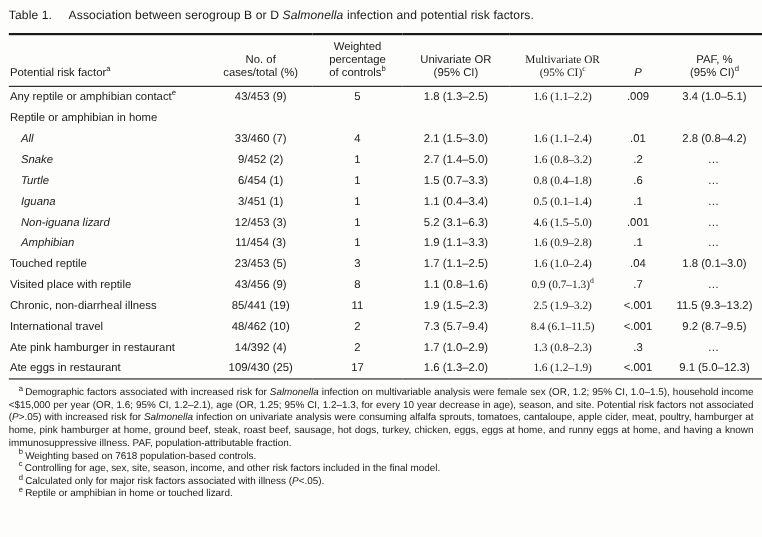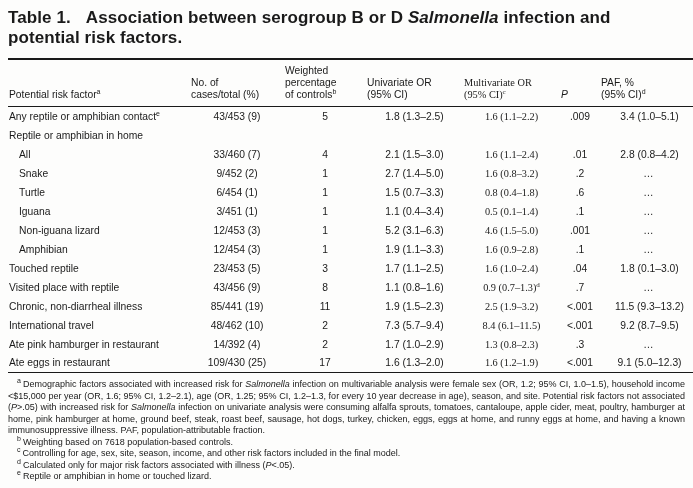--- a/index.html
+++ b/index.html
@@ -11,22 +11,22 @@
     -webkit-font-smoothing: antialiased;
   }
   .page {
     width: 693px; height: 488px;
     padding: 6px 8px 4px 8px;
     box-sizing: border-box;
     overflow: hidden;
     background: #fdfdfc;
   }
   .title {
-    font-size: 17px;
-    font-weight: 700;
+    font-size: 11px;
+    font-weight: 400;
     margin: 2px 0 10px 0;
     letter-spacing: 0.1px;
   }
   .title-label { margin-right: 15px; }
   .title i { font-style: italic; }
 
   table.risk-table {
     width: 677px;
     border-collapse: collapse;
     table-layout: fixed;
@@ -37,39 +37,39 @@
   .c2 { width: 80px; }
   .c3 { width: 95px; }
   .c4 { width: 95px; font-family: Liberation Serif, serif; }
   .c5 { width: 38px; }
   .c6 { width: 97px; }
 
   thead th {
     font-weight: 400;
     font-size: 10.3px;
     line-height: 12px;
-    text-align: left;
+    text-align: center;
     vertical-align: bottom;
     padding: 5px 1px 5px 1px;
     border-bottom: 1.4px solid #1a1a1a;
     white-space: nowrap;
   }
   thead th.left { text-align: left; }
 
   tbody { border-bottom: 1.4px solid #1a1a1a; }
   tbody tr { height: 19px; }
   tbody td {
     font-size: 10.3px;
     text-align: center;
     vertical-align: middle;
     padding: 0 1px;
     white-space: nowrap;
   }
   tbody td.left { text-align: left; }
-  tbody td.indent-1 { padding-left: 11px; }
+  tbody td.indent-1 { padding-left: 11px; font-style: italic; }
   td.ellipsis { letter-spacing: 2px; }
 
   sup {
     font-size: 7px;
     line-height: 0;
     vertical-align: super;
   }
 
   .footnotes {
     margin-top: 6px;
@@ -162,21 +162,21 @@
           <td class="left c0 indent-1"><span>Non-iguana lizard</span></td>
           <td class="c1"><span>12/453 (3)</span></td>
           <td class="c2"><span>1</span></td>
           <td class="c3"><span>5.2 (3.1–6.3)</span></td>
           <td class="c4"><span>4.6 (1.5–5.0)</span></td>
           <td class="c5"><span>.001</span></td>
           <td class="c6 ellipsis"><span>…</span></td>
         </tr>
         <tr>
           <td class="left c0 indent-1"><span>Amphibian</span></td>
-          <td class="c1"><span>12/454 (3)</span></td>
+          <td class="c1"><span>11/454 (3)</span></td>
           <td class="c2"><span>1</span></td>
           <td class="c3"><span>1.9 (1.1–3.3)</span></td>
           <td class="c4"><span>1.6 (0.9–2.8)</span></td>
           <td class="c5"><span>.1</span></td>
           <td class="c6 ellipsis"><span>…</span></td>
         </tr>
         <tr>
           <td class="left c0"><span>Touched reptile</span></td>
           <td class="c1"><span>23/453 (5)</span></td>
           <td class="c2"><span>3</span></td>

